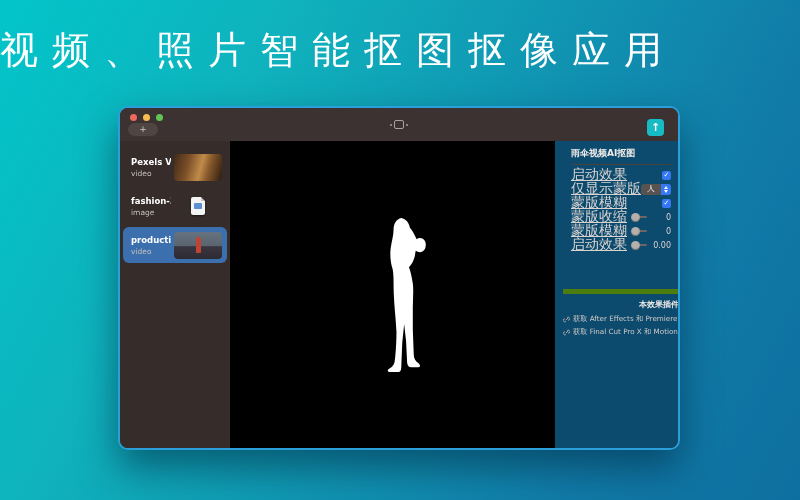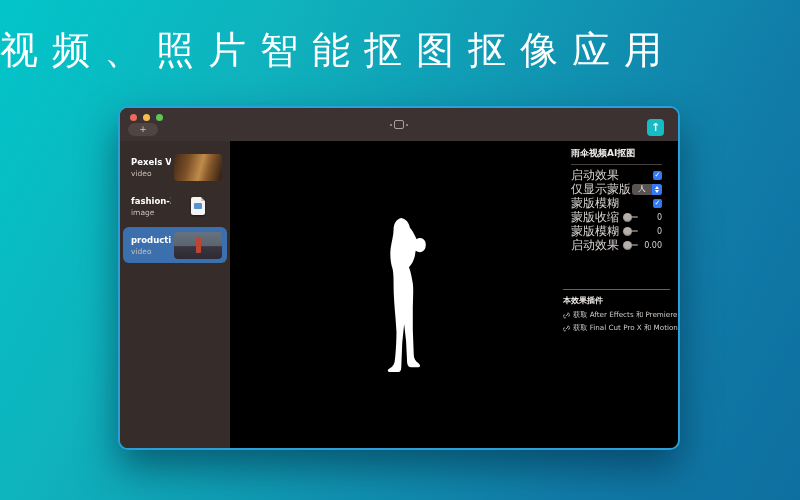--- a/index.html
+++ b/index.html
@@ -42,43 +42,43 @@
   .file-icon{position:relative;width:14px;height:18px;background:#f4f4f4;border-radius:2px;
     margin:0 auto;box-shadow:0 1px 2px rgba(0,0,0,.5);}
   .file-fold{position:absolute;right:0;top:0;width:0;height:0;
     border-left:4px solid #c9c9c9;border-top:4px solid #362c2a;}
   .file-art{position:absolute;left:3px;top:6px;width:8px;height:6px;background:#5a8fd0;border-radius:1px;}
   .file-wrap{width:48px;display:flex;align-items:center;justify-content:center;flex:none;margin-left:3px;}
   
   .canvas{width:325px;background:#000;position:relative;flex:none;}
   .silhouette{position:absolute;left:153px;top:73px;filter:blur(.6px);}
   
-  .inspector{flex:1;background:#000000;box-sizing:border-box;padding:6px 16px;position:relative;
+  .inspector{flex:1;background:#0c4a6e;box-sizing:border-box;padding:6px 16px;position:relative;
     color:#d8d3d0;}
   .insp-title{font-size:9px;font-weight:bold;color:#efebe8;padding-bottom:4px;
     border-bottom:1px solid #4a403c;margin-bottom:4px;}
   .row{display:flex;align-items:center;height:12px;margin:2px 0;}
-  .lbl{font-size:12px;white-space:nowrap;}
+  .lbl{font-size:14px;white-space:nowrap;text-decoration:underline;}
   .spacer{flex:1;}
   .checkbox{width:9px;height:9px;background:#3478f6;border-radius:2px;color:#fff;
     font-size:7px;line-height:9px;text-align:center;flex:none;}
   .dropdown{display:flex;width:30px;height:11px;background:#585250;border-radius:3px;
     overflow:hidden;flex:none;align-items:center;}
   .dd-val{flex:1;text-align:center;font-size:7.5px;color:#fff;}
   .dd-step{width:10px;height:11px;background:#3478f6;display:flex;flex-direction:column;
     align-items:center;justify-content:center;gap:1px;}
   .tri-up{width:0;height:0;border-left:2.5px solid transparent;border-right:2.5px solid transparent;
     border-bottom:3px solid #fff;}
   .tri-down{width:0;height:0;border-left:2.5px solid transparent;border-right:2.5px solid transparent;
     border-top:3px solid #fff;}
   .track{position:relative;flex:1;height:2px;background:#6e6662;border-radius:1px;margin:0 6px 0 6px;}
   .knob{position:absolute;left:-2px;top:-3.5px;width:9px;height:9px;border-radius:50%;
     background:#b6b0ac;box-shadow:inset 0 -1px 1px rgba(0,0,0,.35);}
   .slider-val{width:18px;text-align:right;font-size:8px;flex:none;}
-  .plugins{position:absolute;left:8px;right:8px;top:148px;border-top:1px solid #4d7c0f;padding-top:5px;}
+  .plugins{position:absolute;left:8px;right:8px;top:148px;border-top:5px solid #4d7c0f;padding-top:5px;text-align:right;}
   .plug-header{font-size:8px;font-weight:bold;color:#efebe8;margin-bottom:4px;}
   .plug-link{display:flex;align-items:center;font-size:7.2px;color:#cfc9c5;margin:3px 0;white-space:nowrap;}
   .link-ic{margin-right:3px;flex:none;display:inline-flex;}
 </style>
 </head>
 <body>
 
 <div class="stage">
   <div class="headline">视频、照片智能抠图抠像应用</div>
 

